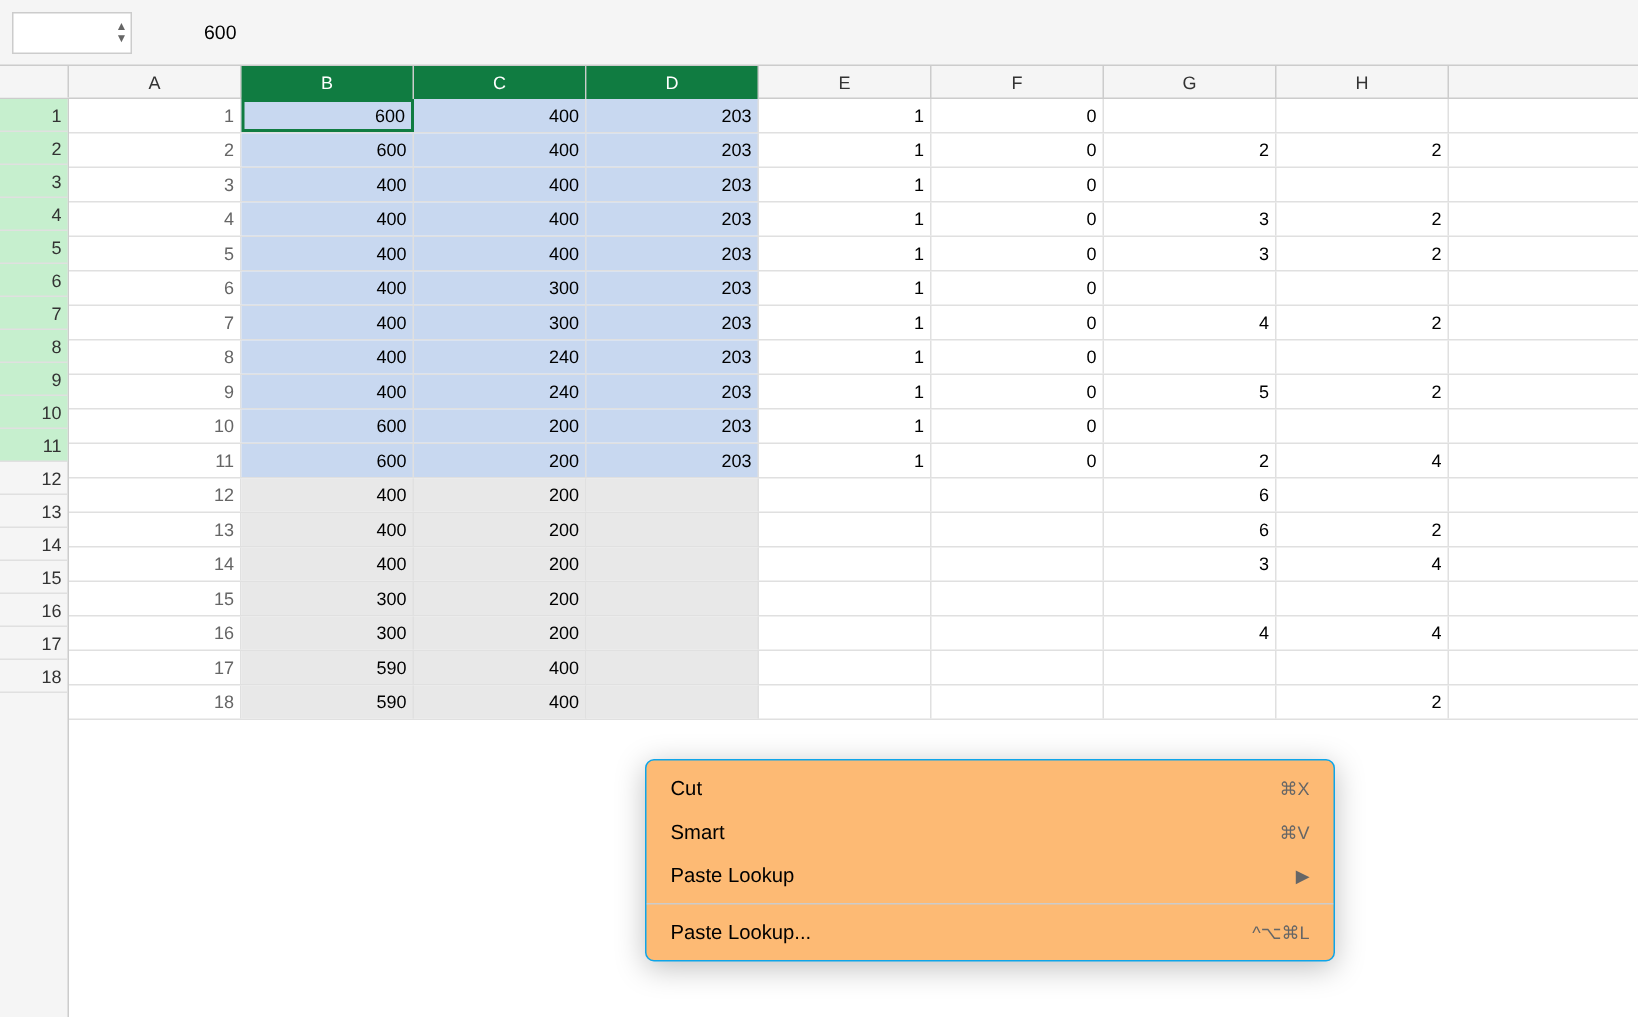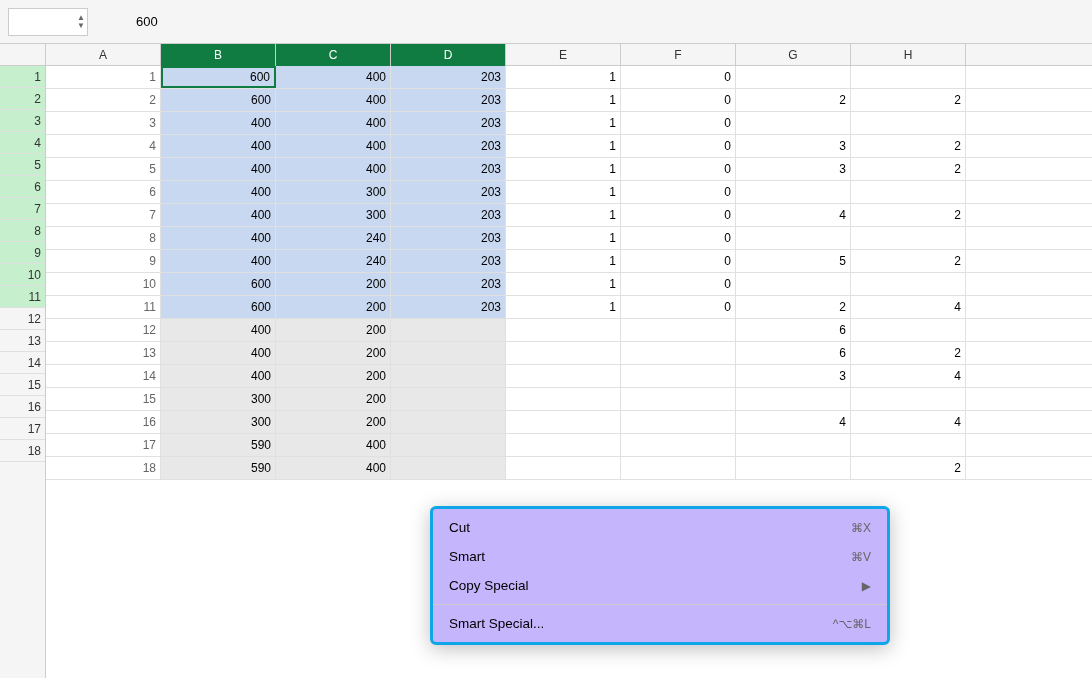--- a/index.html
+++ b/index.html
@@ -161,22 +161,22 @@
       white-space: nowrap;
       flex-shrink: 0;
     }
 
     
     .context-menu {
       position: absolute;
       left: 430px;
       top: 462px;
       width: 460px;
-      background: #c4b5fd;
-      border: 3px solid #0ea5e9;
+      background: #fdba74;
+      border: 1px solid #0ea5e9;
       border-radius: 6px;
       box-shadow: 0 4px 20px rgba(0,0,0,0.25);
       z-index: 1000;
       padding: 4px 0;
       overflow: hidden;
     }
     .menu-item {
       display: flex;
       align-items: center;
       justify-content: space-between;
@@ -454,22 +454,22 @@
 
   <div class="menu-item">
         <span>Cut</span>
         <span class="shortcut">⌘X</span>
       </div>
       <div class="menu-item">
         <span>Smart</span>
         <span class="shortcut">⌘V</span>
       </div>
       <div class="menu-item">
-        <span>Copy Special</span>
+        <span>Paste Lookup</span>
         <span class="shortcut">▶</span>
       </div>
       <div class="menu-separator"></div>
       <div class="menu-item">
-        <span>Smart Special...</span>
+        <span>Paste Lookup...</span>
         <span class="shortcut">^⌥⌘L</span>
       </div>
     </div>
 </div>
 
 </body></html>

